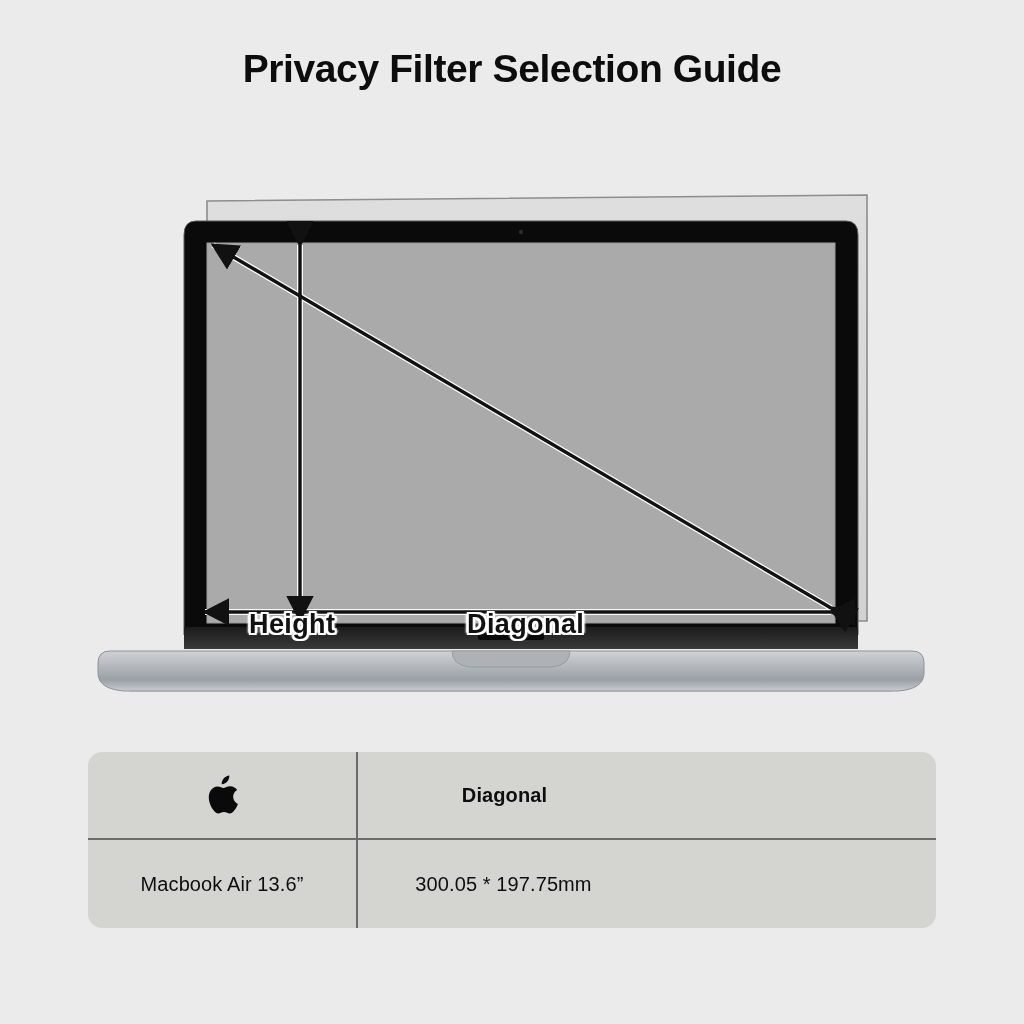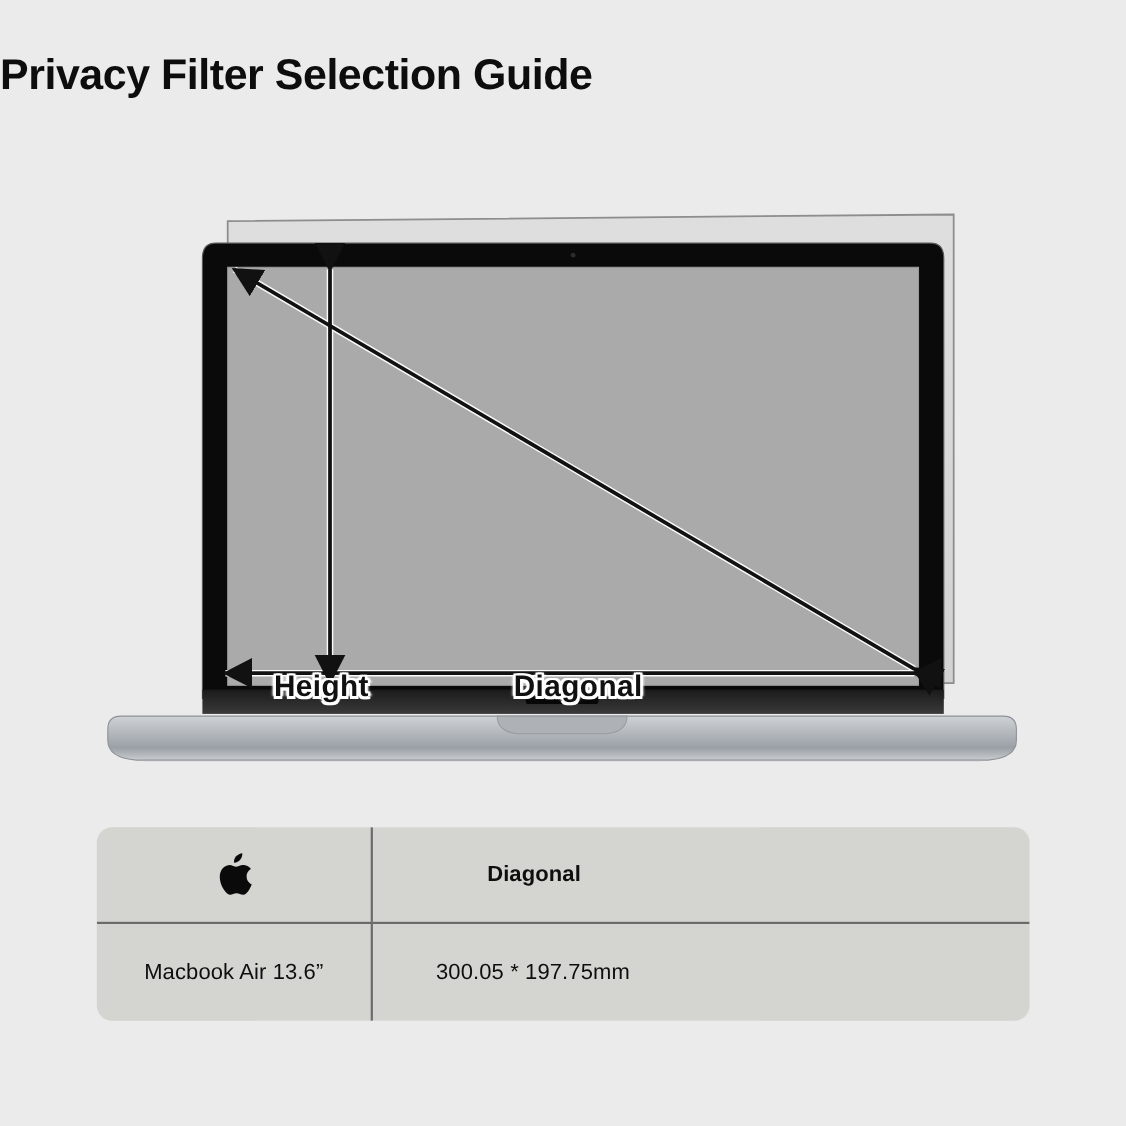--- a/index.html
+++ b/index.html
@@ -15,20 +15,21 @@
     position: relative;
     -webkit-font-smoothing: antialiased;
   }
 
   
   .header {
     position: absolute;
     left: 0;
     top: 0;
     width: 1024px;
+    text-align: center;
   }
   .page-title {
     margin: 0;
     padding-top: 48px;
     font-size: 39px;
     font-weight: 700;
     letter-spacing: -0.4px;
     color: #0d0d0d;
     line-height: 1.1;
   }
@@ -115,21 +116,21 @@
   .spec-row-body { height: 90px; border-top: 2px solid #6b6b6b; }
 
   .spec-cell {
     display: flex;
     align-items: center;
     justify-content: center;
     box-sizing: border-box;
     color: #0e0e0e;
     text-align: center;
   }
-  .col-0 { width: 249px; }
+  .col-0 { width: 268px; }
   .col-1 { width: 295px; border-left: 2px solid #6b6b6b; }
   .col-2 { width: 293px; border-left: 2px solid #6b6b6b; }
 
   .spec-row-head .spec-cell {
     font-size: 20px;
     font-weight: 700;
     letter-spacing: 0.1px;
   }
   .spec-row-body .spec-cell {
     font-size: 20px;

